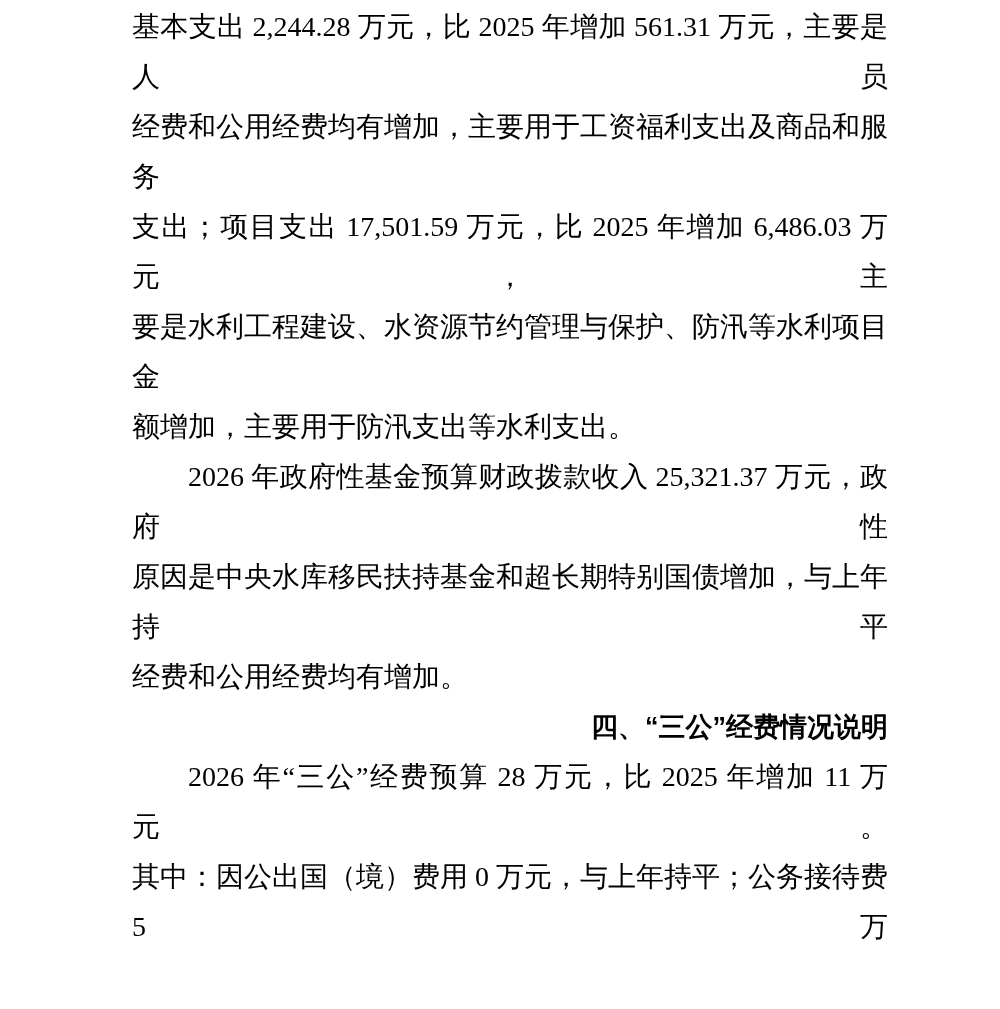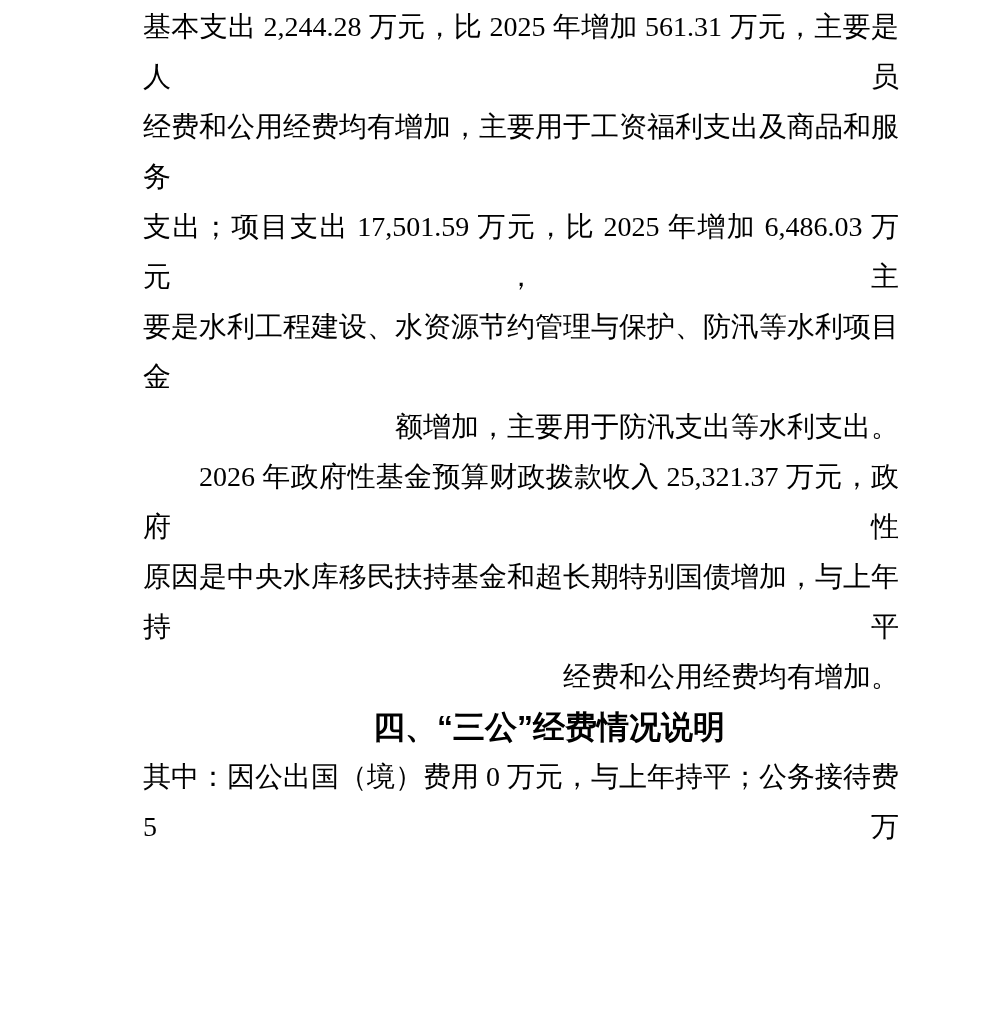--- a/index.html
+++ b/index.html
@@ -14,41 +14,40 @@
     margin-left: 132px;
     padding-top: 2px;
     color: #000000;
     font-family: "Liberation Serif", "DejaVu Serif", serif;
     font-size: 28px;
     line-height: 50px;
   }
   .ln {
     display: block;
     width: 100%;
-    margin-left: 11px;
   }
   
   .jfy {
     text-align: justify;
     text-align-last: justify;
   }
   
   .end {
-    text-align: right;
+    text-align: left;
   }
   
   .ind {
     text-indent: 56px;
   }
   
   .head {
     font-family: "Liberation Sans", "DejaVu Sans", sans-serif;
     font-weight: 700;
-    font-size: 32px;
-    text-align: center;
+    font-size: 27px;
+    text-align: right;
   }
 </style>
 </head>
 <body>
 
 <main class="page">
 
   <section>
     <div class="ln jfy">基本支出 2,244.28 万元，比 2025 年增加 561.31 万元，主要是人员</div>
     <div class="ln jfy">经费和公用经费均有增加，主要用于工资福利支出及商品和服务</div>
@@ -59,17 +58,18 @@
 
   <section>
     <div class="ln jfy ind">2026 年政府性基金预算财政拨款收入 25,321.37 万元，政府性</div>
     <div class="ln jfy">原因是中央水库移民扶持基金和超长期特别国债增加，与上年持平</div>
     <div class="ln end">经费和公用经费均有增加。</div>
   </section>
 
   <h2 class="ln head ind">四、“三公”经费情况说明</h2>
 
   <section>
+    <div class="ln jfy ind">2026 年“三公”经费预算 28 万元，比 2025 年增加 11 万元。</div>
     <div class="ln jfy">其中：因公出国（境）费用 0 万元，与上年持平；公务接待费 5 万</div>
 
   </section>
 
 </main>
 
 </body></html>

